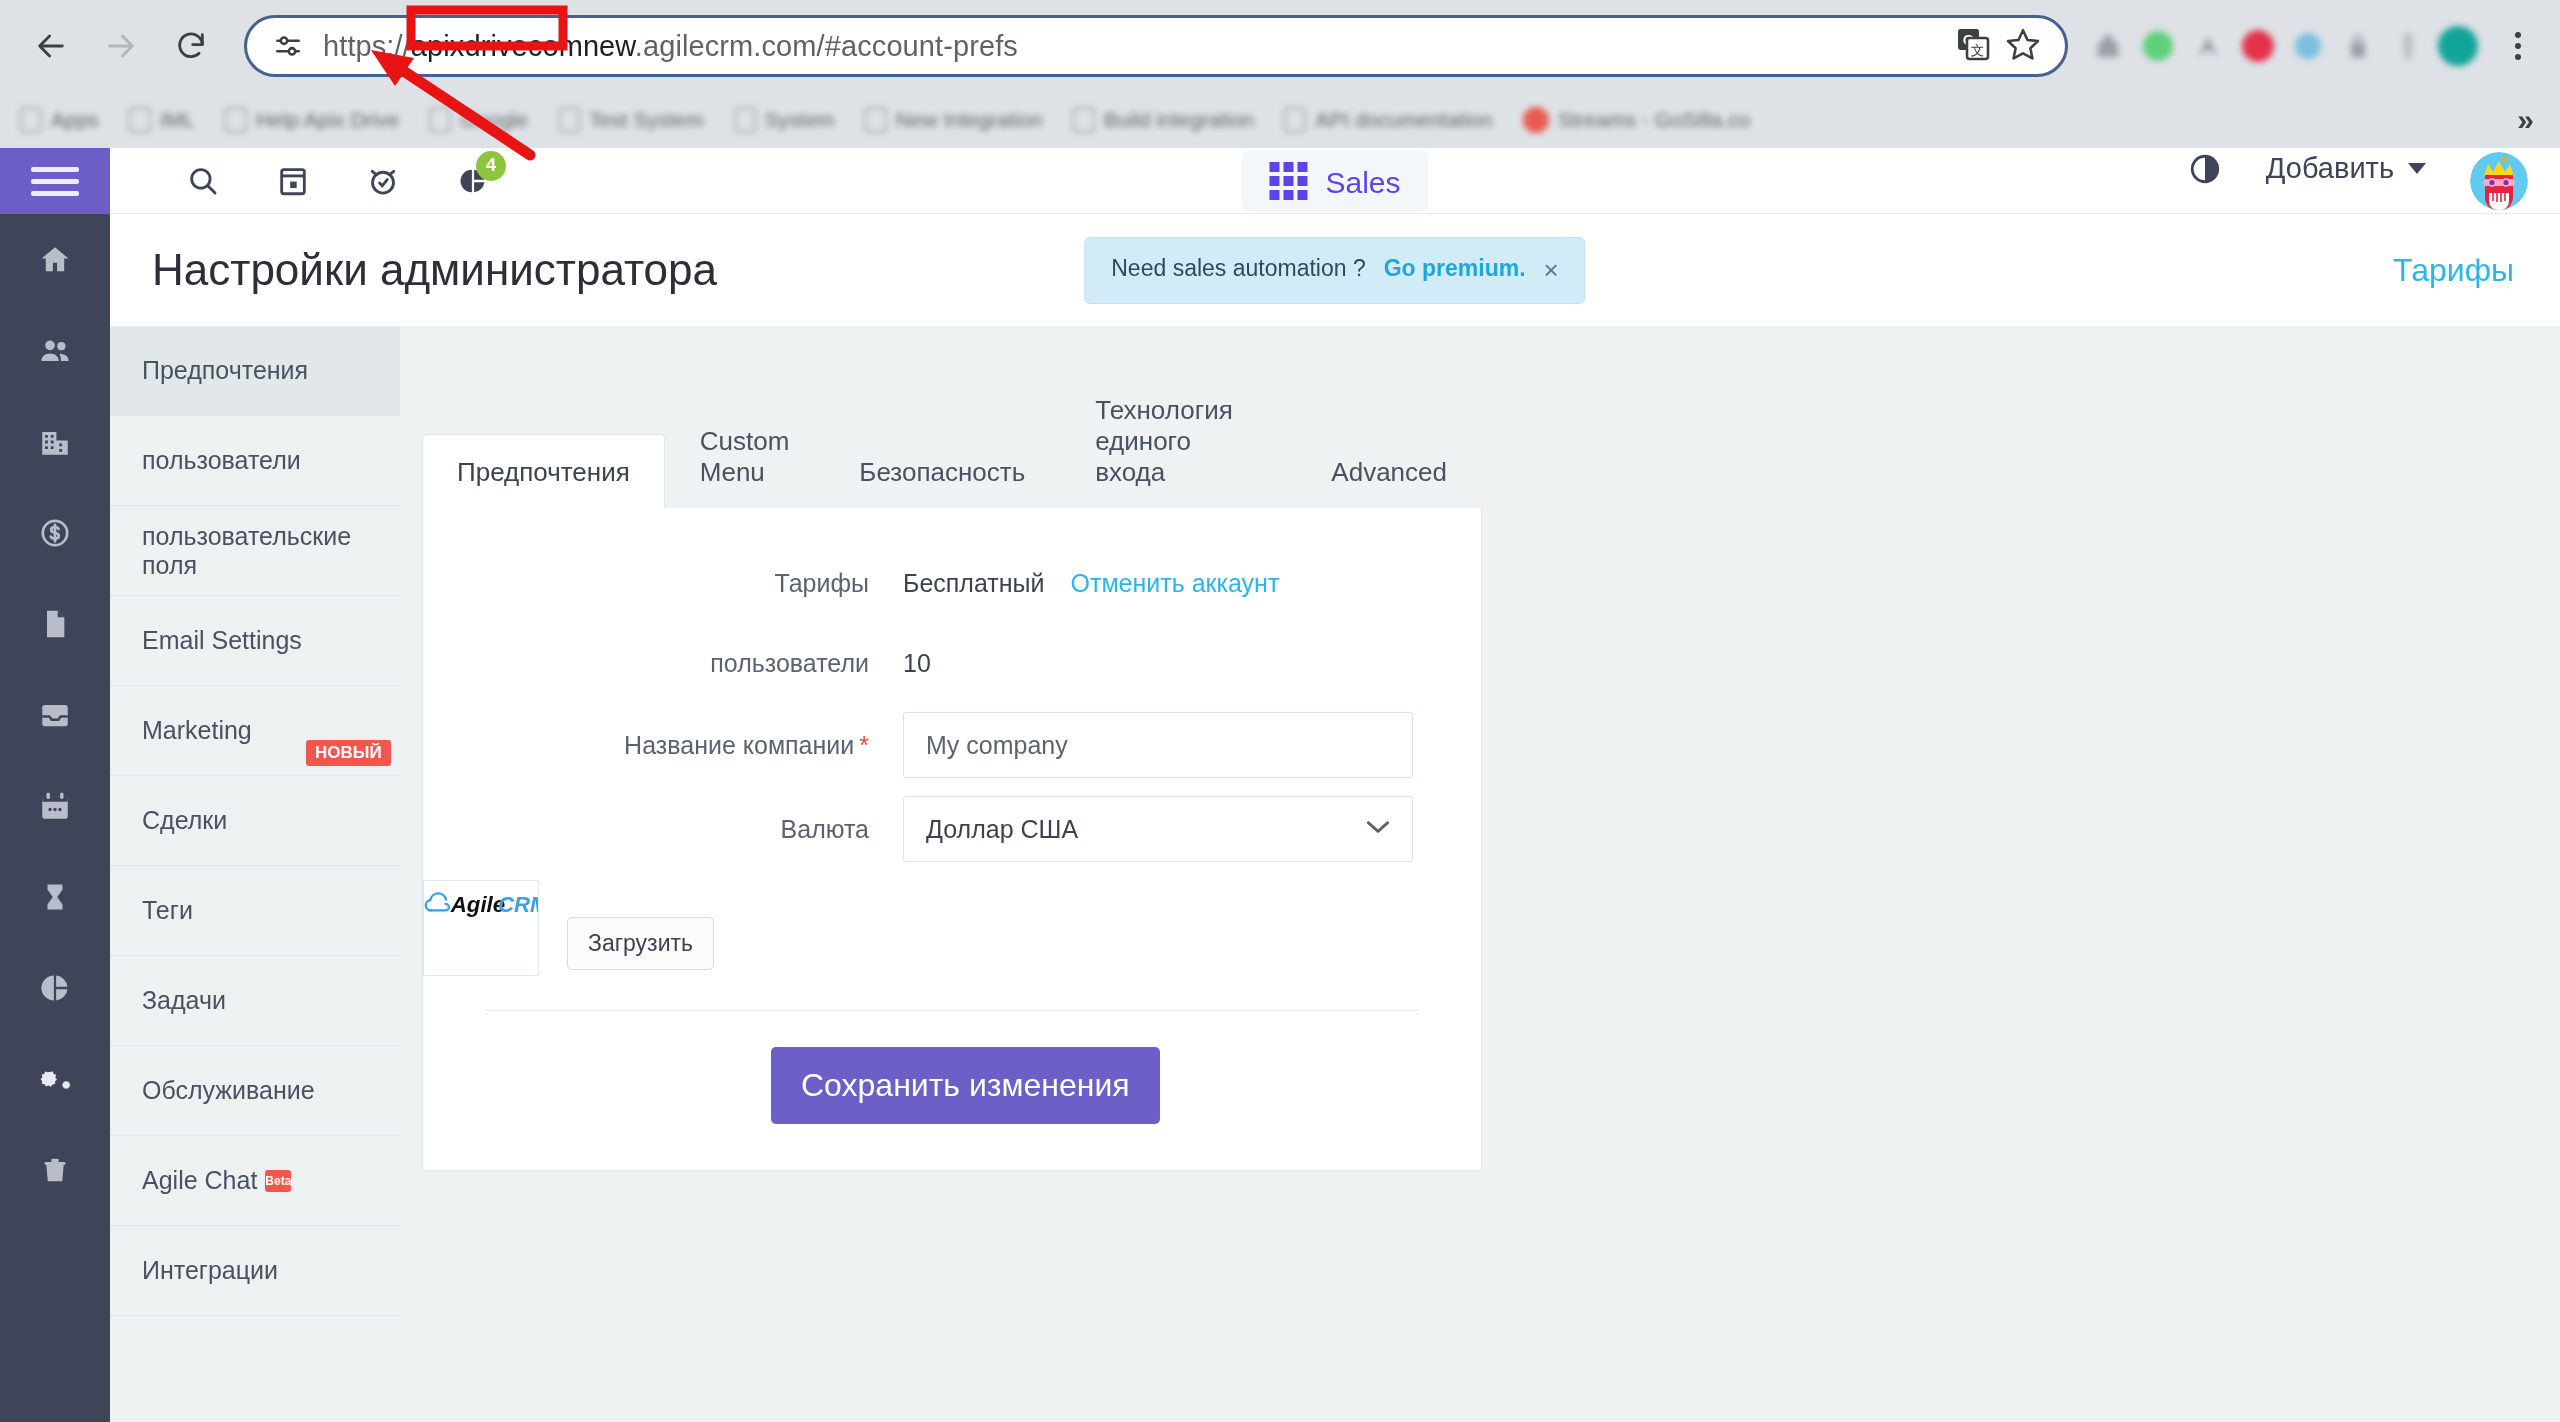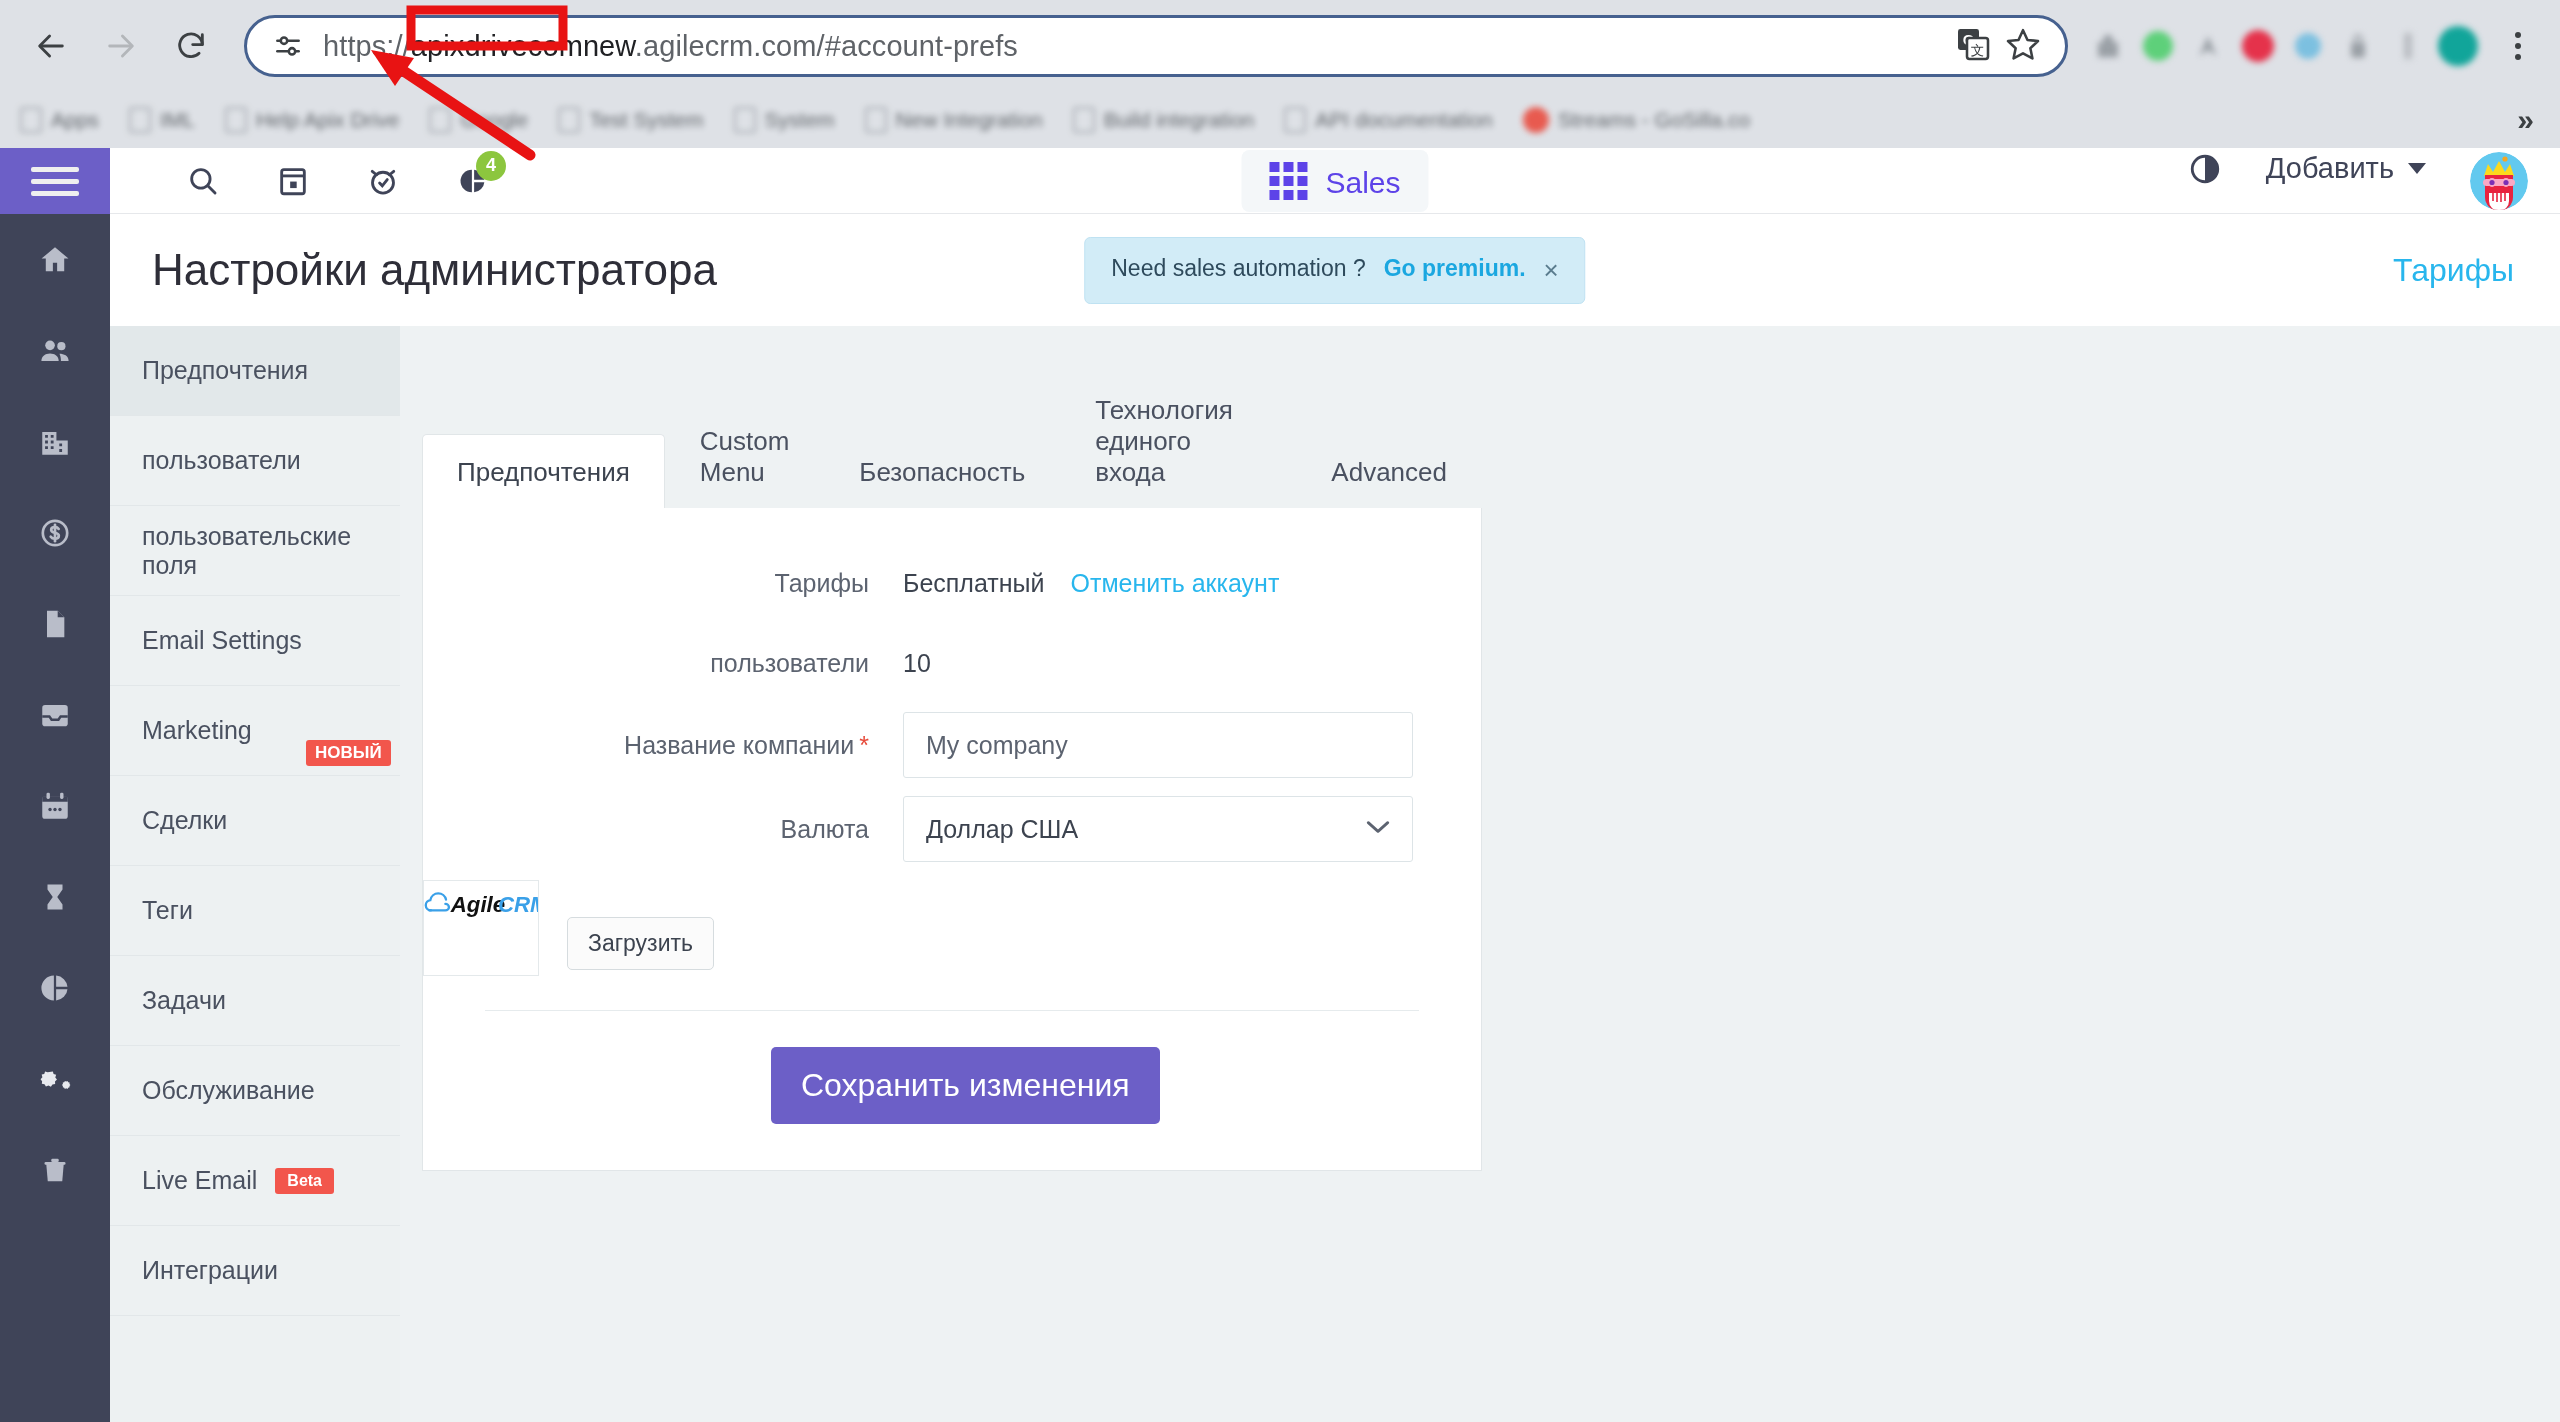--- a/index.html
+++ b/index.html
@@ -137,21 +137,21 @@
     height: 90px; display: flex; align-items: center; padding: 0 32px;
     font-size: 25px; color: #4a5160; border-bottom: 1px solid #e2e7e9;
     position: relative;
   }
   .snav-item.active { background: #e2e8ea; }
   .snav-badge {
     position: absolute; left: 196px; top: 54px;
     background: #f2564c; color: #fff; font-size: 17px; font-weight: bold;
     padding: 3px 9px; border-radius: 3px; text-transform: uppercase;
   }
-  .snav-badge.inline { position: static; margin-left: 18px; text-transform: none; font-size: 16px; padding: 4px 12px; }
+  .snav-badge.inline { position: static; margin-left: 8px; text-transform: none; font-size: 12px; padding: 4px 0; }
 
   .main-pane { flex: 1 1 auto; background: #eef2f3; padding: 46px 0 0 0; }
   .card-wrap { width: 1060px; margin-left: 22px; }
 
   .tabs { display: flex; align-items: flex-end; }
   .tab {
     font-size: 26px; color: #4a5160; padding: 22px 34px 20px 34px;
     border: 1px solid transparent; border-bottom: none;
   }
   .tab.active {
@@ -546,21 +546,21 @@
         <div class="snav-item">
             <span>Теги</span>
           </div>
         <div class="snav-item">
             <span>Задачи</span>
           </div>
         <div class="snav-item">
             <span>Обслуживание</span>
           </div>
         <div class="snav-item">
-          <span>Live Email</span>
+          <span>Agile Chat</span>
           <span class="snav-badge inline">Beta</span>
         </div>
         <div class="snav-item">
             <span>Интеграции</span>
           </div>
       </div>
 
       <div class="main-pane">
         <div class="card-wrap">
 

